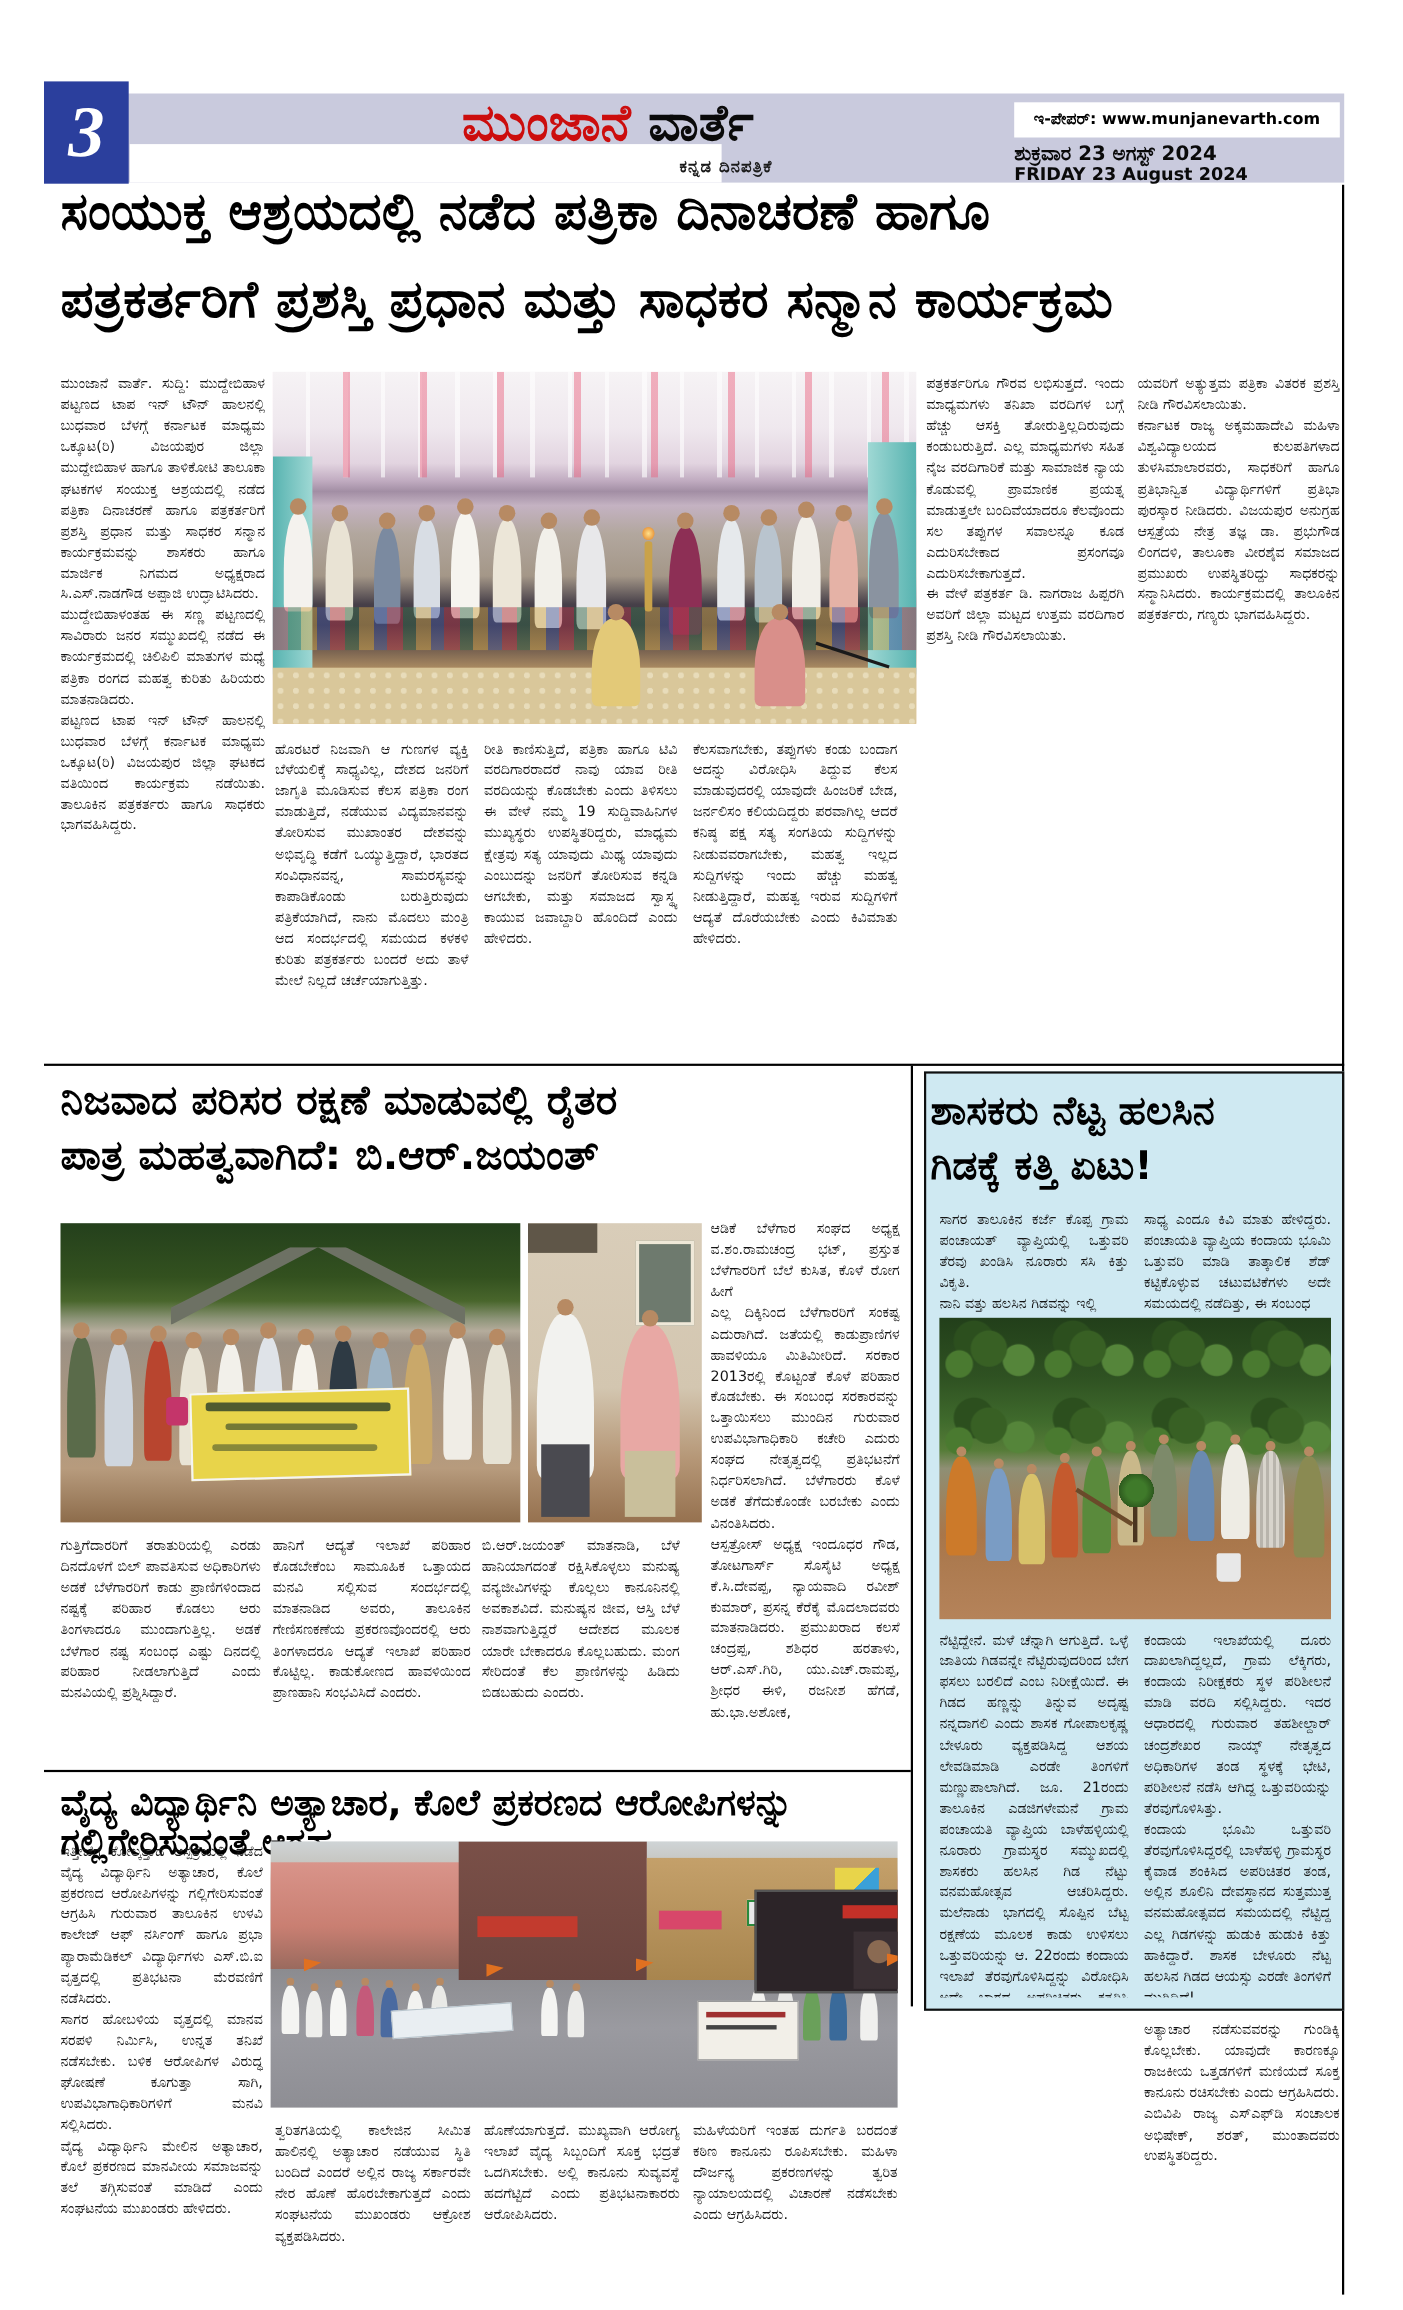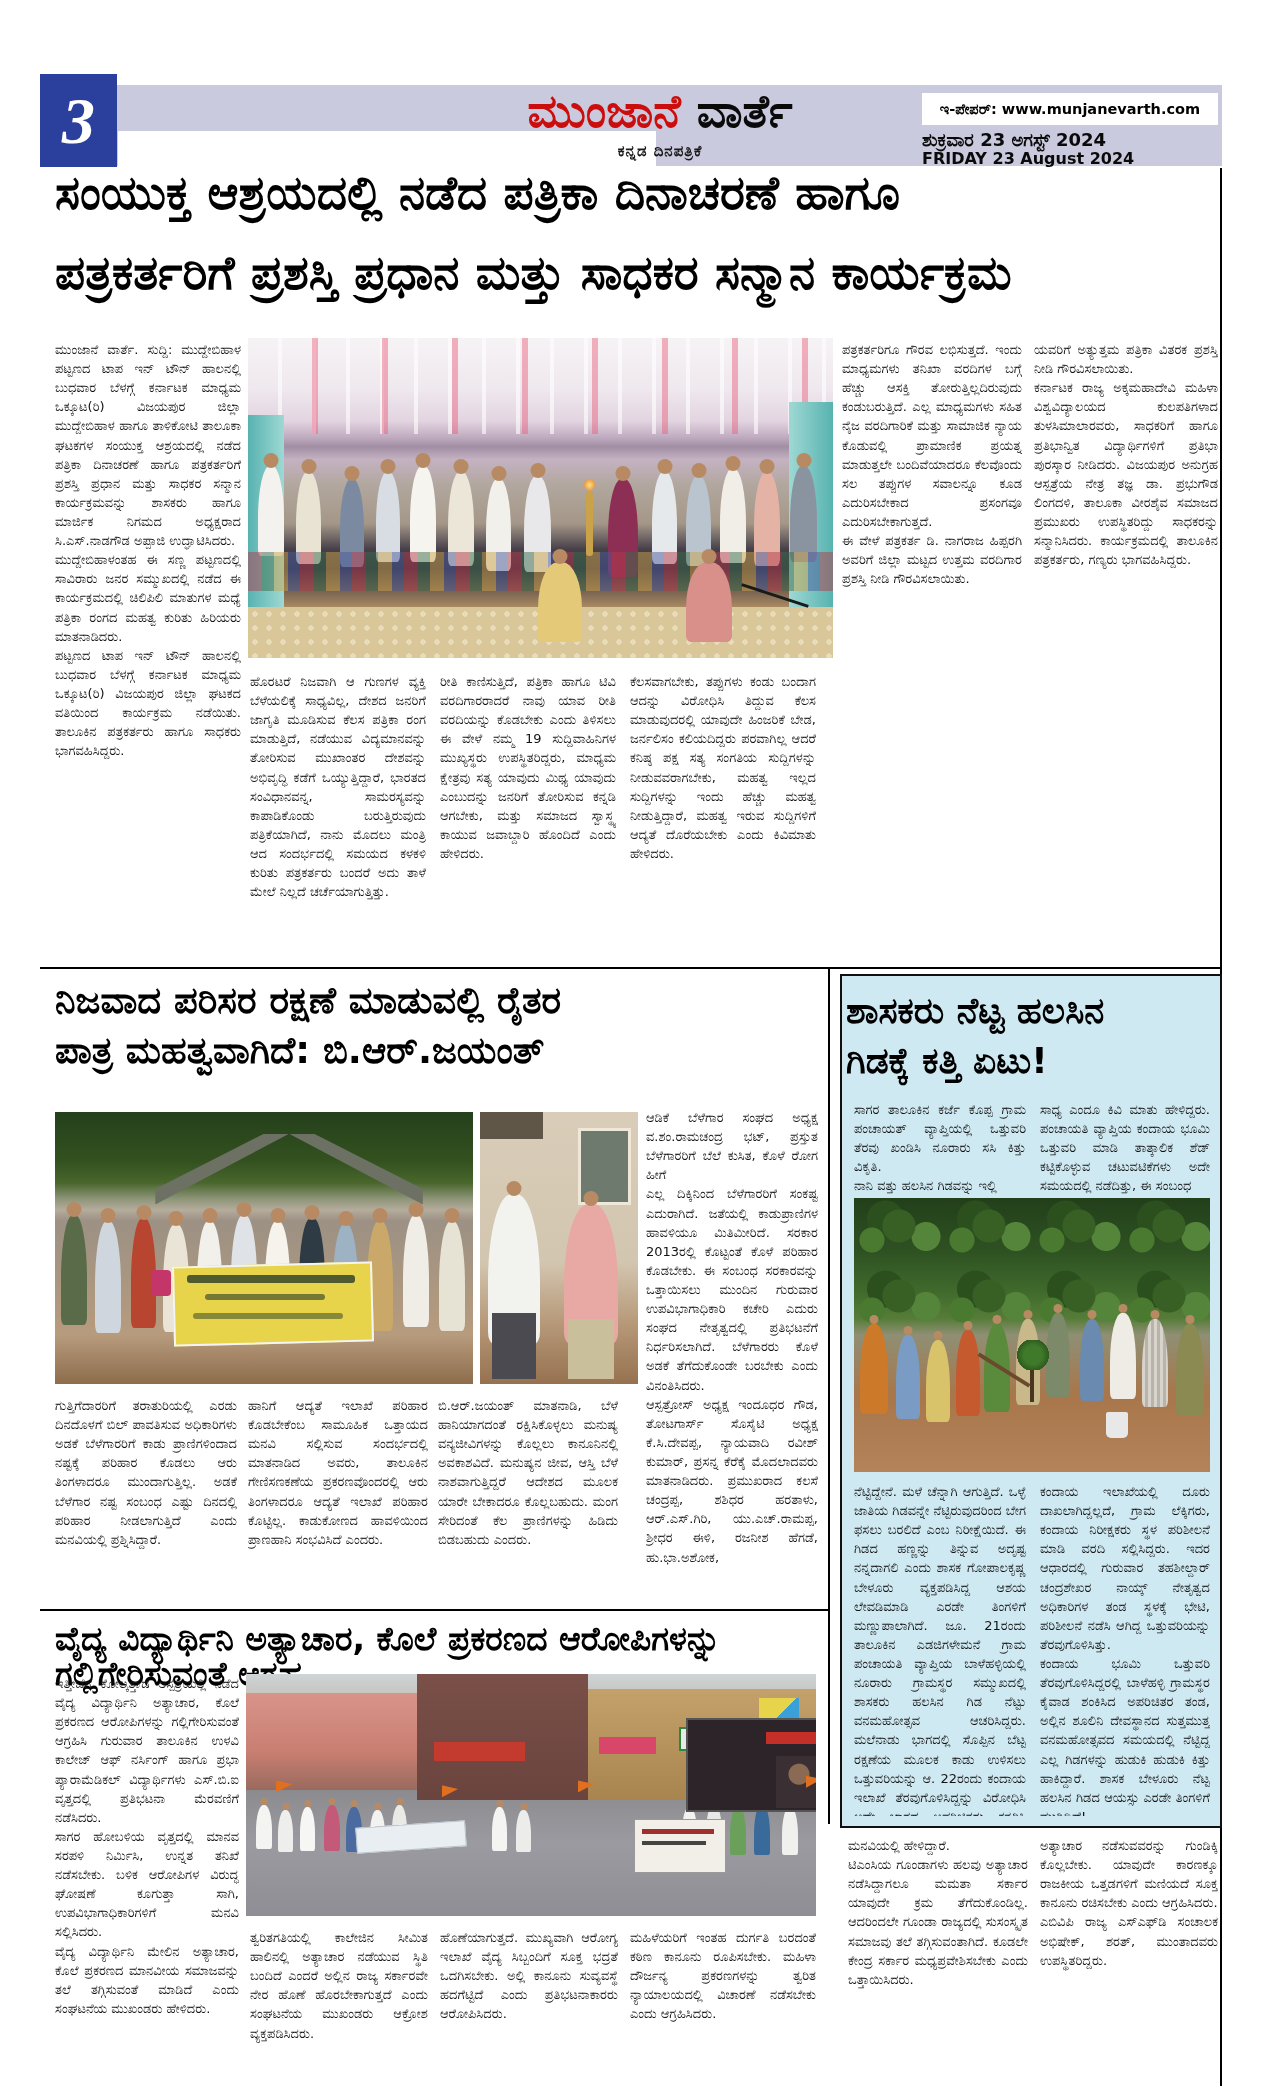--- a/index.html
+++ b/index.html
@@ -3,21 +3,21 @@
 <meta charset="utf-8">
 <style>
   html,body{margin:0;padding:0;background:#ffffff;}
   .sheet{position:relative;width:1275px;height:2100px;background:#ffffff;overflow:hidden;
          font-family:"DejaVu Sans",sans-serif;color:#111;}
   .abs{position:absolute;}
   
   .band{background:#c9cadd;}
   .numbox{background:#2b3f9d;color:#fff;display:flex;align-items:center;justify-content:center;
           font-family:"Liberation Serif",serif;font-weight:bold;font-style:italic;font-size:66px;}
-  .mast{text-align:center;font-weight:bold;line-height:1;}
+  .mast{text-align:left;font-weight:bold;line-height:1;}
   .mast .red{color:#cc0d0d;}
   .mast .blk{color:#0a0a0a;}
   .tagline{text-align:center;font-weight:bold;font-size:15px;color:#1a1a1a;letter-spacing:1px;}
   .whitebox{background:#ffffff;display:flex;align-items:center;justify-content:center;
             font-weight:bold;font-size:14.5px;color:#000;}
   .hdate{font-weight:bold;text-align:left;color:#0a0a0a;}
   
   .h-main{font-weight:bold;text-align:left;color:#000;line-height:1.05;}
   
   .col{font-size:13px;line-height:1.47;text-align:justify;color:#141414;overflow:hidden;
@@ -212,18 +212,16 @@
     <div class="strip" style="left:530px;top:34%;width:46px;height:52px;background:radial-gradient(circle at 50% 35%,#8a6a52 10px,#3a3034 11px);"></div>
     <div class="strip" style="left:196px;top:46%;width:16px;height:12px;background:#e07020;clip-path:polygon(0 0,100% 30%,0 100%);"></div>
     <div class="strip" style="left:332px;top:44%;width:16px;height:12px;background:#e07020;clip-path:polygon(0 0,100% 30%,0 100%);"></div>
     <div class="strip" style="left:560px;top:42%;width:16px;height:12px;background:#e07020;clip-path:polygon(0 0,100% 30%,0 100%);"></div>
     <div class="strip" style="left:30px;top:44%;width:16px;height:12px;background:#e07020;clip-path:polygon(0 0,100% 30%,0 100%);"></div>
   </div>
 
   <div class="abs col" style="left:250px;top:1928px;width:178px;height:166px;">ತ್ವರಿತಗತಿಯಲ್ಲಿ ಕಾಲೇಜಿನ ಸೀಮಿತ ಹಾಲಿನಲ್ಲಿ ಅತ್ಯಾಚಾರ ನಡೆಯುವ ಸ್ಥಿತಿ ಬಂದಿದೆ ಎಂದರೆ ಅಲ್ಲಿನ ರಾಜ್ಯ ಸರ್ಕಾರವೇ ನೇರ ಹೊಣೆ ಹೊರಬೇಕಾಗುತ್ತದೆ ಎಂದು ಸಂಘಟನೆಯ ಮುಖಂಡರು ಆಕ್ರೋಶ ವ್ಯಕ್ತಪಡಿಸಿದರು.</div>
   <div class="abs col" style="left:440px;top:1928px;width:178px;height:166px;">ಹೊಣೆಯಾಗುತ್ತದೆ. ಮುಖ್ಯವಾಗಿ ಆರೋಗ್ಯ ಇಲಾಖೆ ವೈದ್ಯ ಸಿಬ್ಬಂದಿಗೆ ಸೂಕ್ತ ಭದ್ರತೆ ಒದಗಿಸಬೇಕು. ಅಲ್ಲಿ ಕಾನೂನು ಸುವ್ಯವಸ್ಥೆ ಹದಗೆಟ್ಟಿದೆ ಎಂದು ಪ್ರತಿಭಟನಾಕಾರರು ಆರೋಪಿಸಿದರು.</div>
   <div class="abs col" style="left:630px;top:1928px;width:186px;height:166px;">ಮಹಿಳೆಯರಿಗೆ ಇಂತಹ ದುರ್ಗತಿ ಬರದಂತೆ ಕಠಿಣ ಕಾನೂನು ರೂಪಿಸಬೇಕು. ಮಹಿಳಾ ದೌರ್ಜನ್ಯ ಪ್ರಕರಣಗಳನ್ನು ತ್ವರಿತ ನ್ಯಾಯಾಲಯದಲ್ಲಿ ವಿಚಾರಣೆ ನಡೆಸಬೇಕು ಎಂದು ಆಗ್ರಹಿಸಿದರು.</div>
-  <div class="abs col" style="left:848px;top:1836px;width:180px;height:258px;">ಮನವಿಯಲ್ಲಿ ಹೇಳಿದ್ದಾರೆ.
-ಟಿಎಂಸಿಯ ಗೂಂಡಾಗಳು ಹಲವು ಅತ್ಯಾಚಾರ ನಡೆಸಿದ್ದಾಗಲೂ ಮಮತಾ ಸರ್ಕಾರ ಯಾವುದೇ ಕ್ರಮ ತೆಗೆದುಕೊಂಡಿಲ್ಲ. ಆದರಿಂದಲೇ ಗೂಂಡಾ ರಾಜ್ಯದಲ್ಲಿ ಸುಸಂಸ್ಕೃತ ಸಮಾಜವು ತಲೆ ತಗ್ಗಿಸುವಂತಾಗಿದೆ. ಕೂಡಲೇ ಕೇಂದ್ರ ಸರ್ಕಾರ ಮಧ್ಯಪ್ರವೇಶಿಸಬೇಕು ಎಂದು ಒತ್ತಾಯಿಸಿದರು.</div>
   <div class="abs col" style="left:1040px;top:1836px;width:178px;height:258px;">ಅತ್ಯಾಚಾರ ನಡೆಸುವವರನ್ನು ಗುಂಡಿಕ್ಕಿ ಕೊಲ್ಲಬೇಕು. ಯಾವುದೇ ಕಾರಣಕ್ಕೂ ರಾಜಕೀಯ ಒತ್ತಡಗಳಿಗೆ ಮಣಿಯದೆ ಸೂಕ್ತ ಕಾನೂನು ರಚಿಸಬೇಕು ಎಂದು ಆಗ್ರಹಿಸಿದರು.
 ಎಬಿವಿಪಿ ರಾಜ್ಯ ಎಸ್‌ಎಫ್‌ಡಿ ಸಂಚಾಲಕ ಅಭಿಷೇಕ್, ಶರತ್, ಮುಂತಾದವರು ಉಪಸ್ಥಿತರಿದ್ದರು.</div>
 
 </div>
 
 </body></html>

